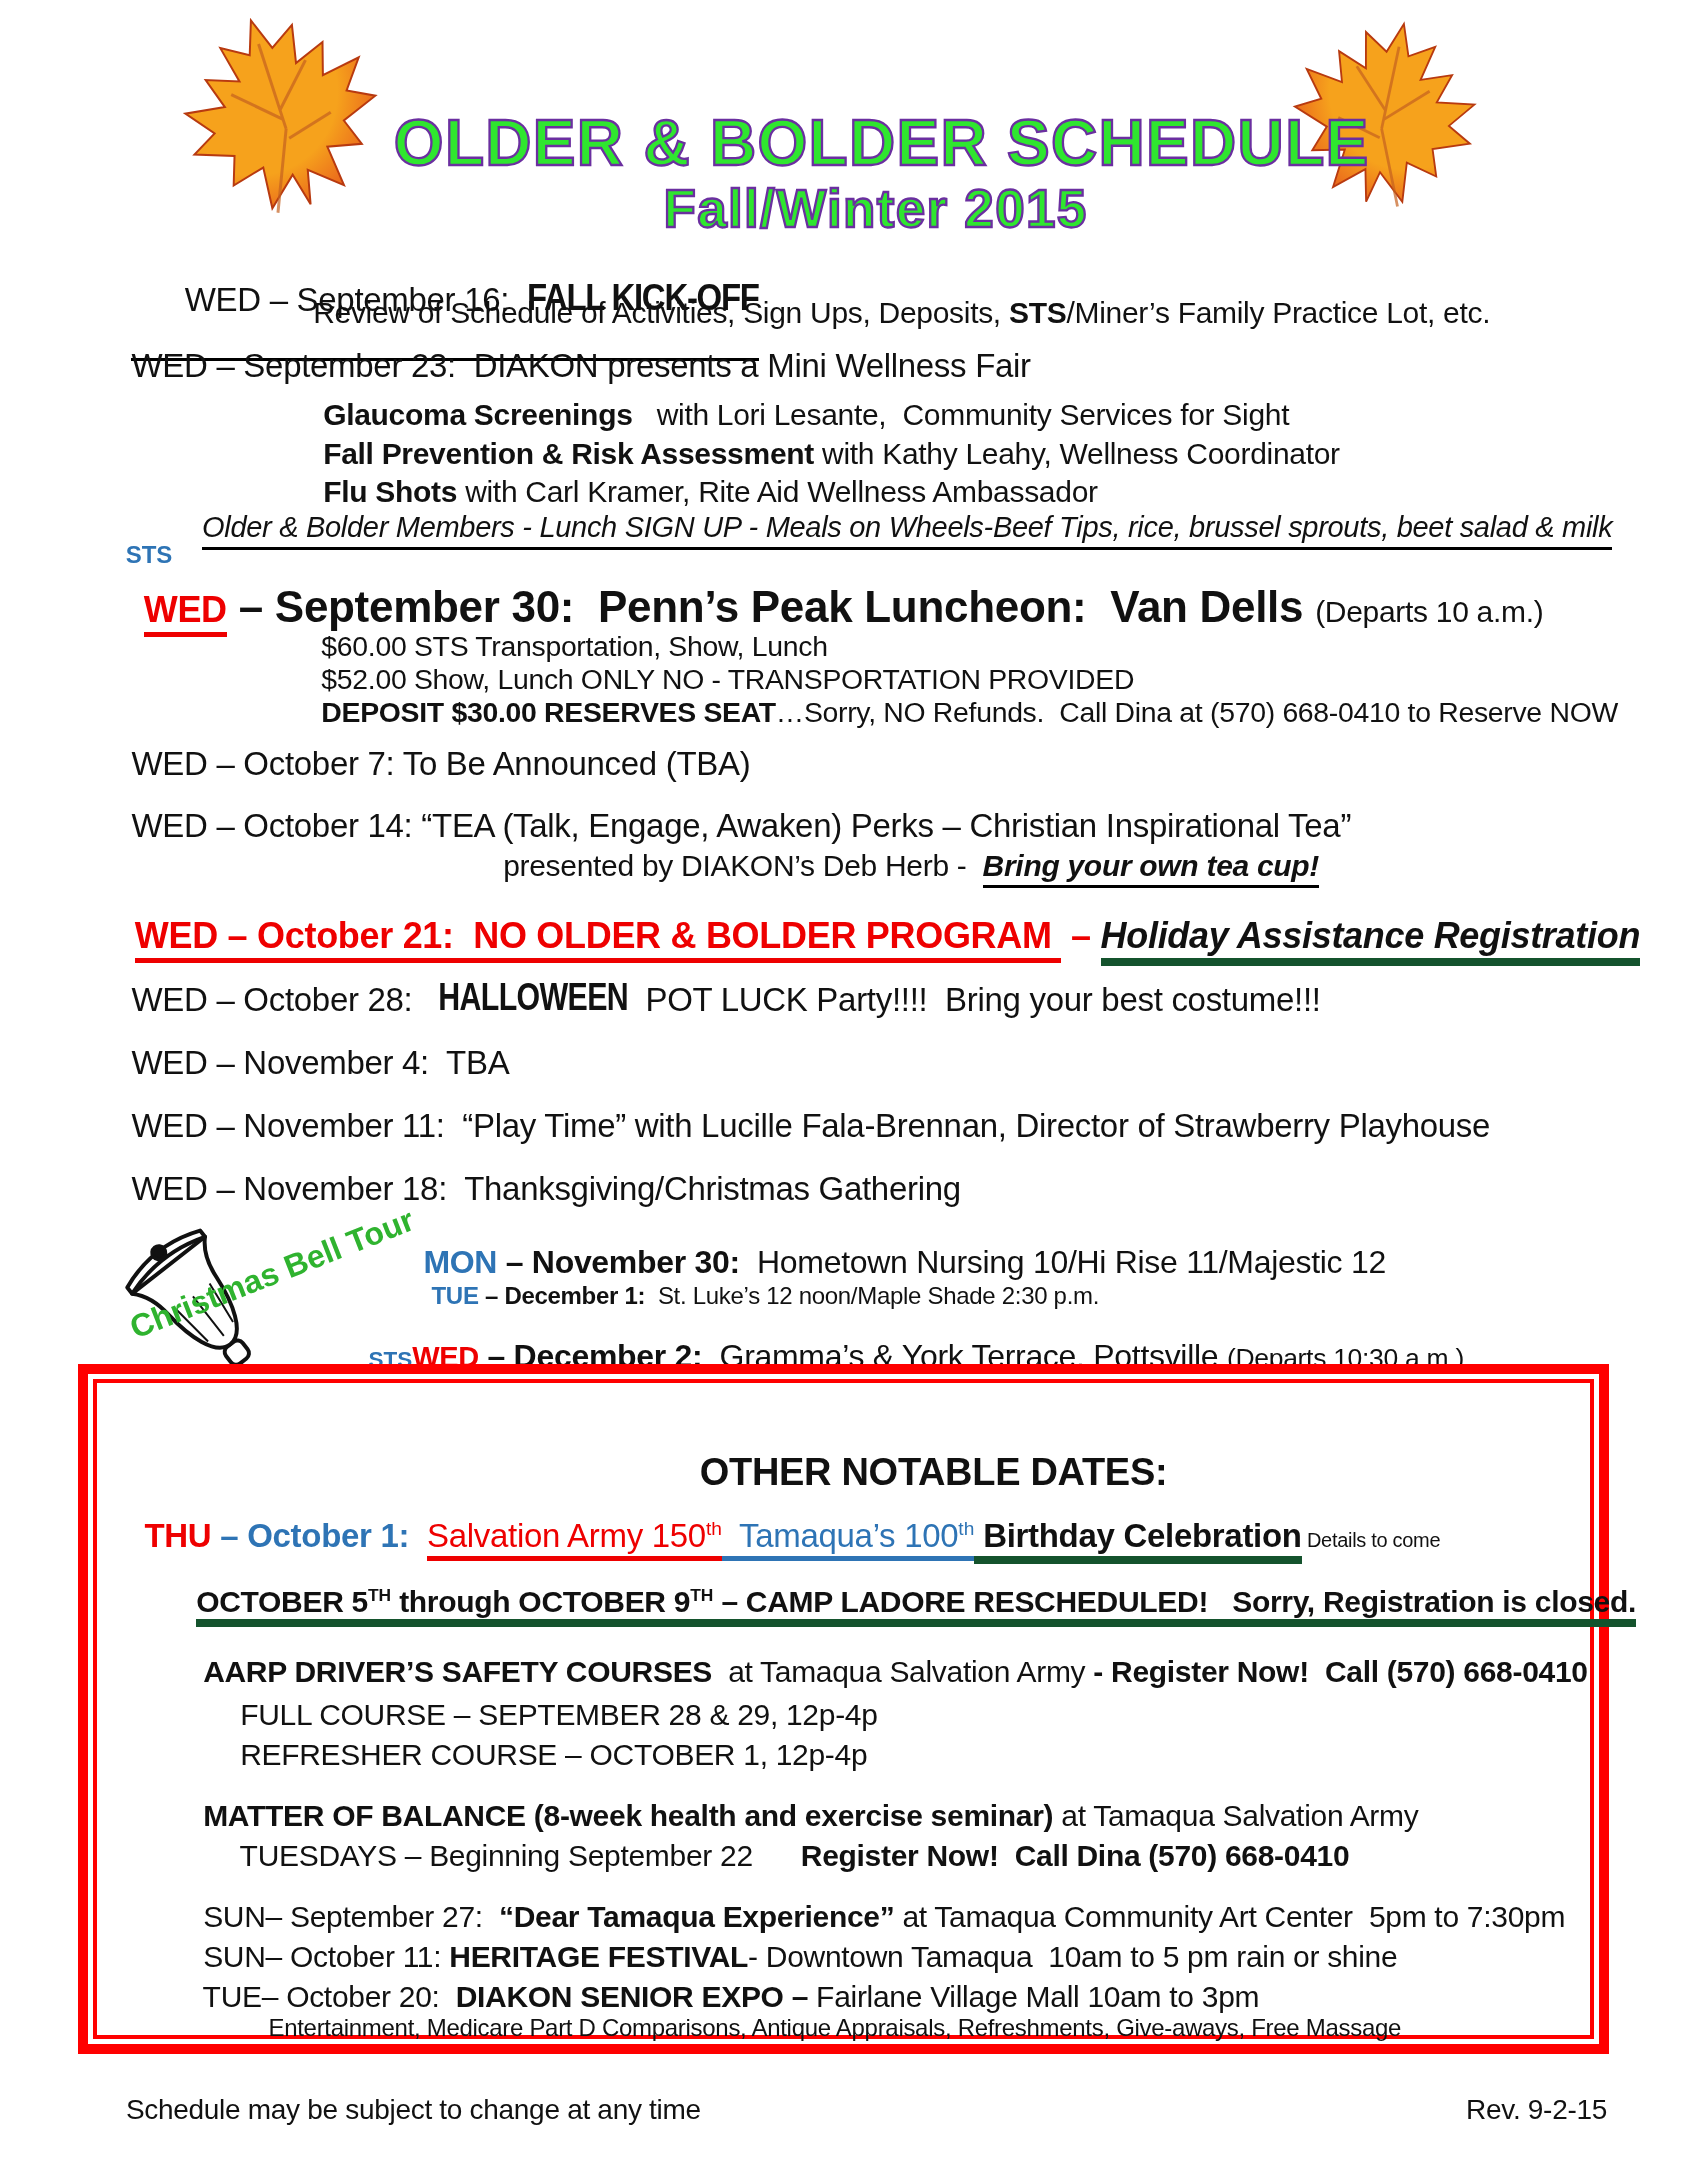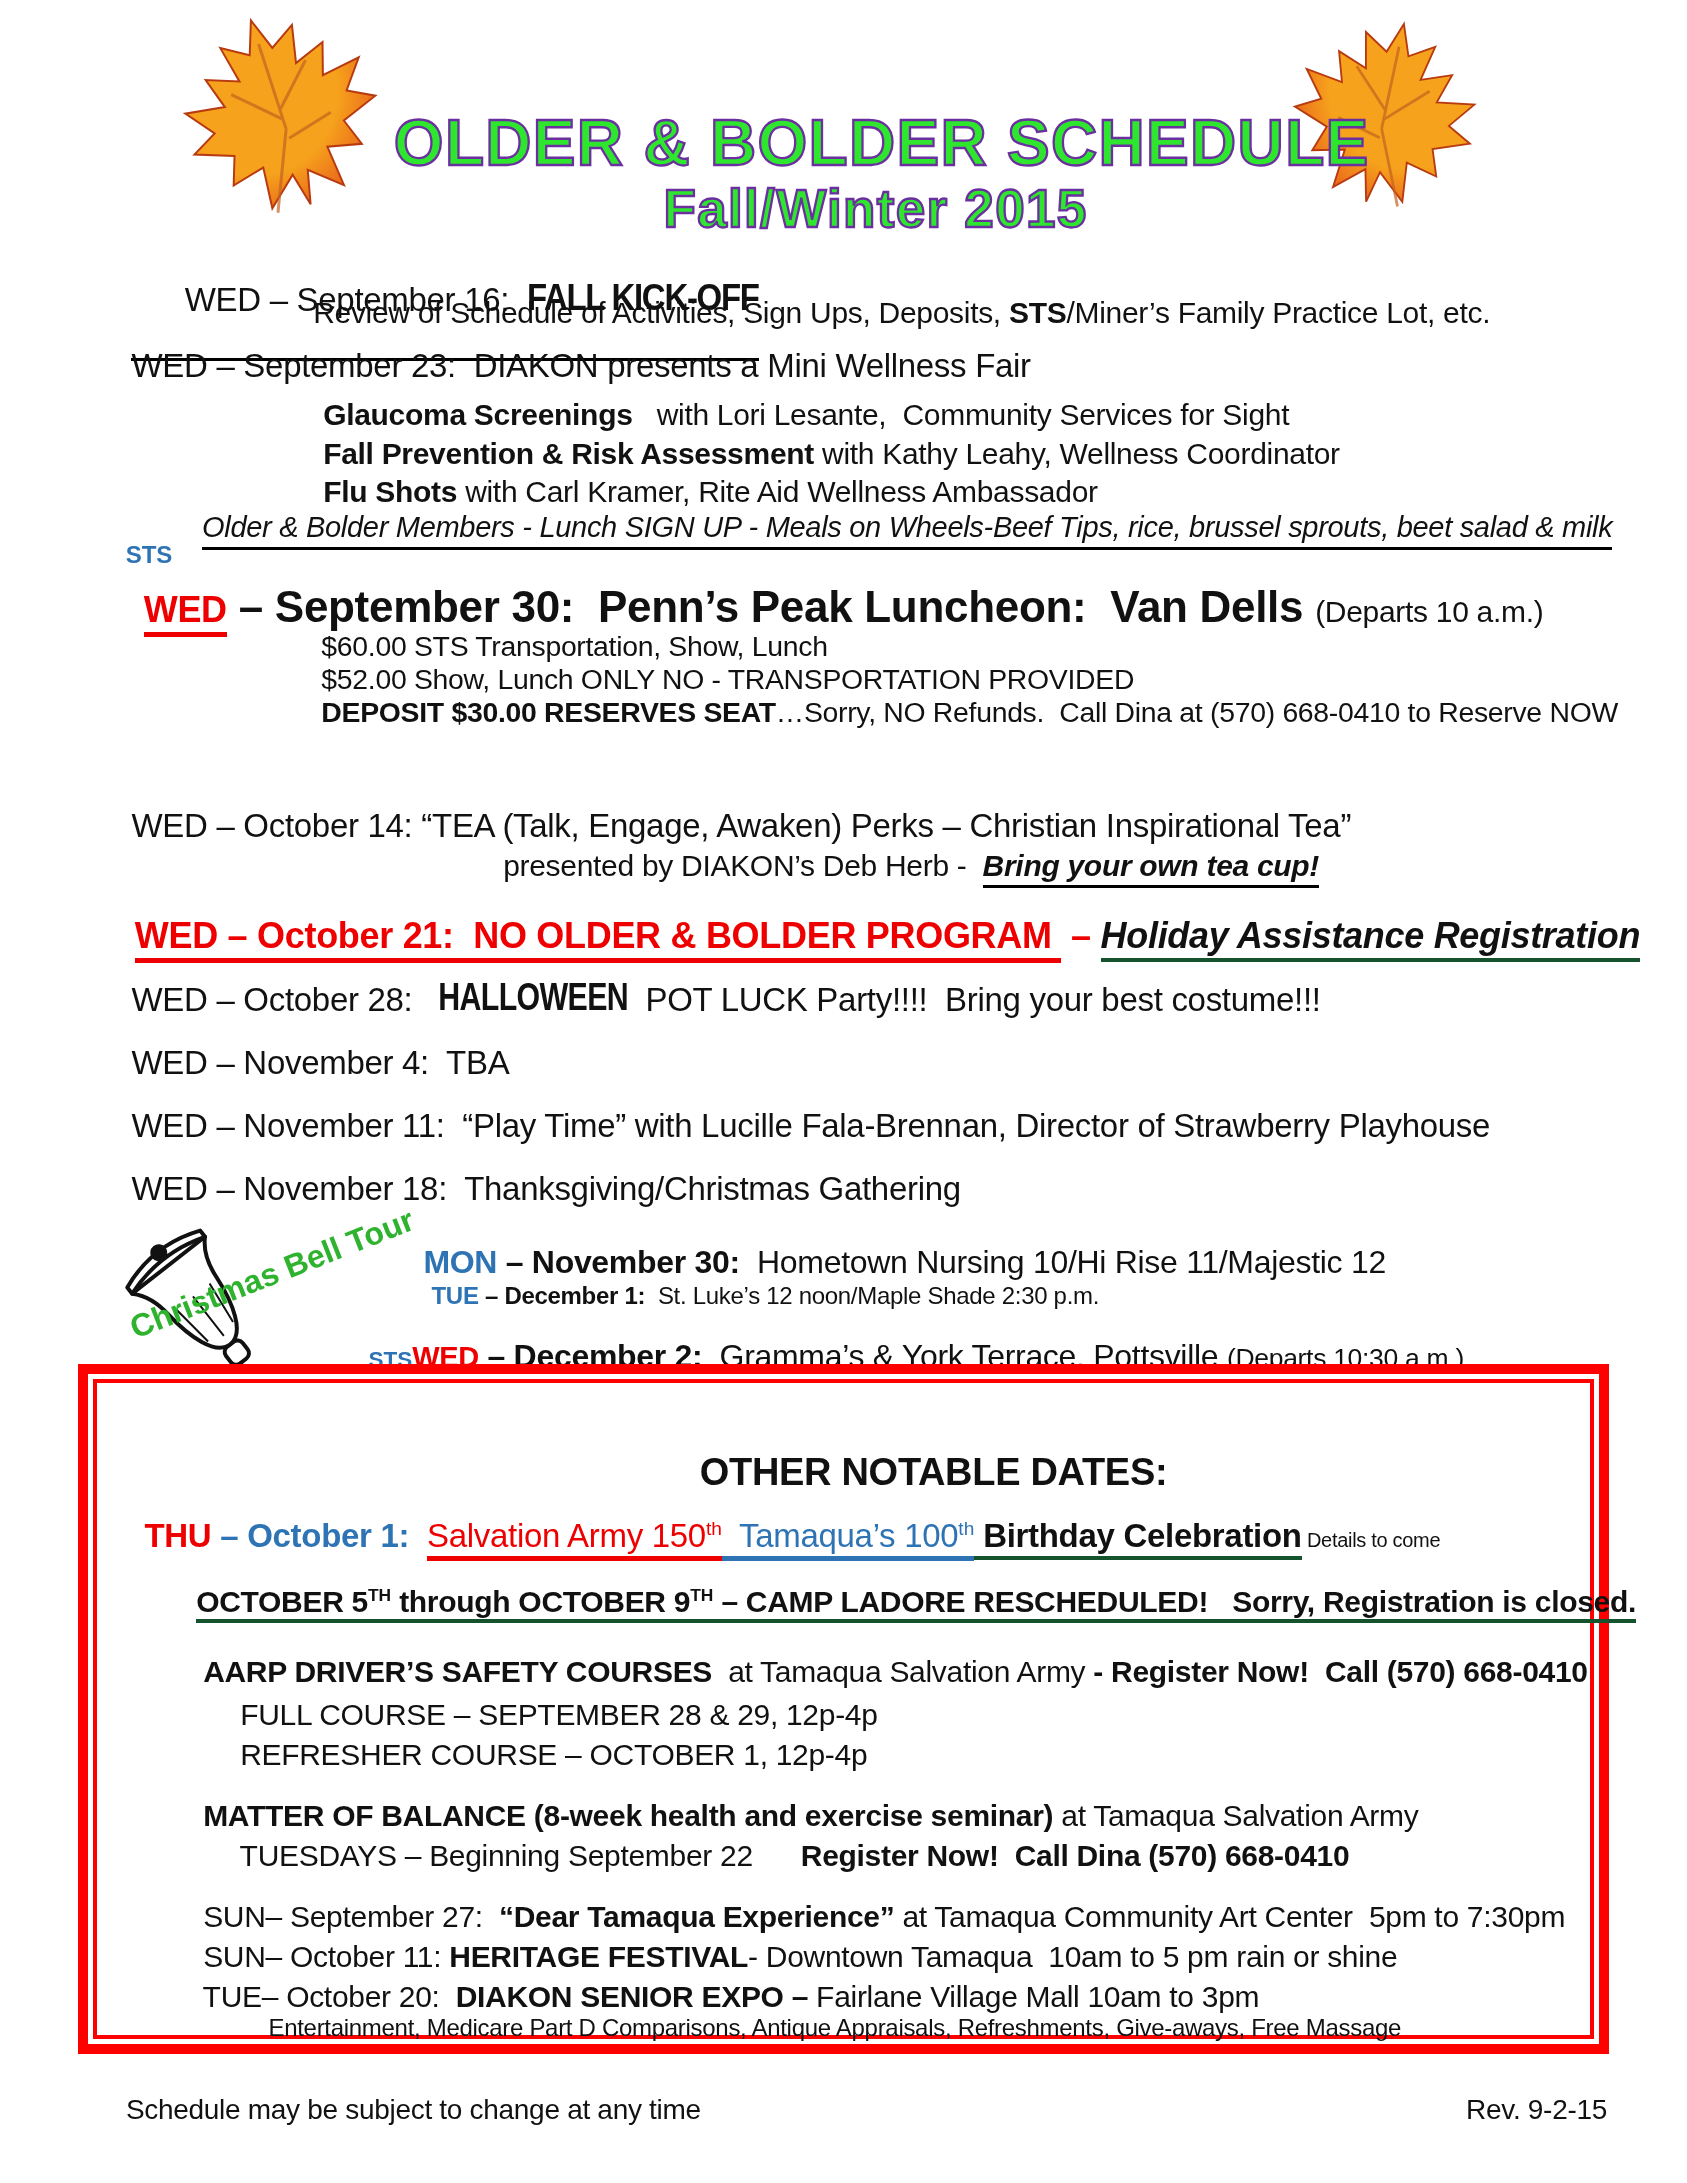--- a/index.html
+++ b/index.html
@@ -7,21 +7,21 @@
     position:relative;width:1687px;height:2183px;background:#fff;overflow:hidden;
     font-family:"Liberation Sans",sans-serif;color:#111;letter-spacing:-0.3px;padding-left:21px;
   }
   .line{position:absolute;white-space:pre;line-height:1.12;}
   .b{font-weight:bold}
   .i{font-style:italic}
   .red{color:var(--accent-red)}
   .blue{color:var(--accent-blue)}
   .sm-caps-logo{font-weight:bold;color:var(--accent-blue);letter-spacing:0;}
   .u-black{display:inline-block;border-bottom:3.3px solid #000;padding-bottom:2.6px;text-align:right;}
-  .u-black-thick{display:inline-block;border-bottom:4px solid #14532d;padding-bottom:1.3px;}
+  .u-black-thick{display:inline-block;border-bottom:8px solid #14532d;padding-bottom:1.3px;}
   .u-red-thick{display:inline-block;border-bottom:5.3px solid var(--accent-red);padding-bottom:1.3px;}
   .u-blue-thick{display:inline-block;border-bottom:5.3px solid var(--accent-blue);padding-bottom:1.3px;}
   .sup{font-size:58%;vertical-align:super;letter-spacing:0;text-align:center;}
   .title{left:0;width:1687px;text-align:center;font-weight:bold;
     color:var(--title-green);-webkit-text-stroke:2.3px var(--title-outline);letter-spacing:1.3px;}
   .grunge{font-weight:bold;letter-spacing:-1.3px;display:inline-block;transform:scaleY(1.12);transform-origin:bottom;}
   .spooky{font-weight:bold;letter-spacing:-0.7px;display:inline-block;transform:scaleY(1.18) scaleX(.92);transform-origin:bottom;}
   .box-outer{position:absolute;border:10.6px solid var(--border-red);background:#fff;padding:4.6px;}
   .box-inner{width:100%;height:100%;border:4px solid var(--border-red);box-sizing:border-box;}
   .center-head{text-align:center;}
@@ -96,20 +96,23 @@
   <div class="line" style="left:291px;top:599px;font-size:28.4px;">
     <span>$60.00 STS Transportation, Show, Lunch</span>
   </div>
   <div class="line" style="left:291px;top:632px;font-size:28.4px;">
     <span>$52.00 Show, Lunch ONLY NO - TRANSPORTATION PROVIDED</span>
   </div>
   <div class="line" style="left:291px;top:665px;font-size:28.4px;">
     <span class="b">DEPOSIT $30.00 RESERVES SEAT</span><span>…Sorry, NO Refunds.  Call Dina at (570) 668-0410 to Reserve NOW</span>
   </div>
 
+  <div class="line" style="left:96px;top:709px;font-size:33px;">
+    <span>WED – October 7: To Be Announced (TBA)</span>
+  </div>
   <div class="line" style="left:96px;top:771px;font-size:33px;">
     <span>WED – October 14: “TEA (Talk, Engage, Awaken) Perks – Christian Inspirational Tea”</span>
   </div>
   <div class="line" style="left:471px;top:815px;font-size:30px;">
     <span>presented by DIAKON’s Deb Herb -  </span><span class="b i u-black">Bring your own tea cup!</span>
   </div>
 
   <div class="line b" style="left:96px;top:876px;font-size:36px;">
     <span class="red u-red-thick">WED – October 21:  NO OLDER &amp; BOLDER PROGRAM </span><span class="red"> – </span><span class="i u-black-thick">Holiday Assistance Registration</span>
   </div>

